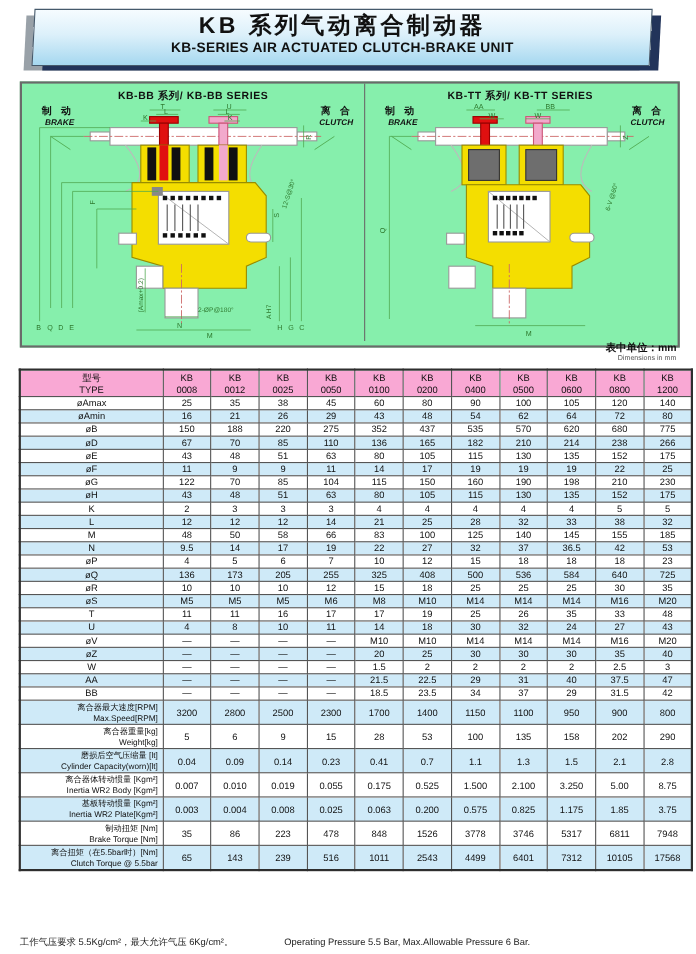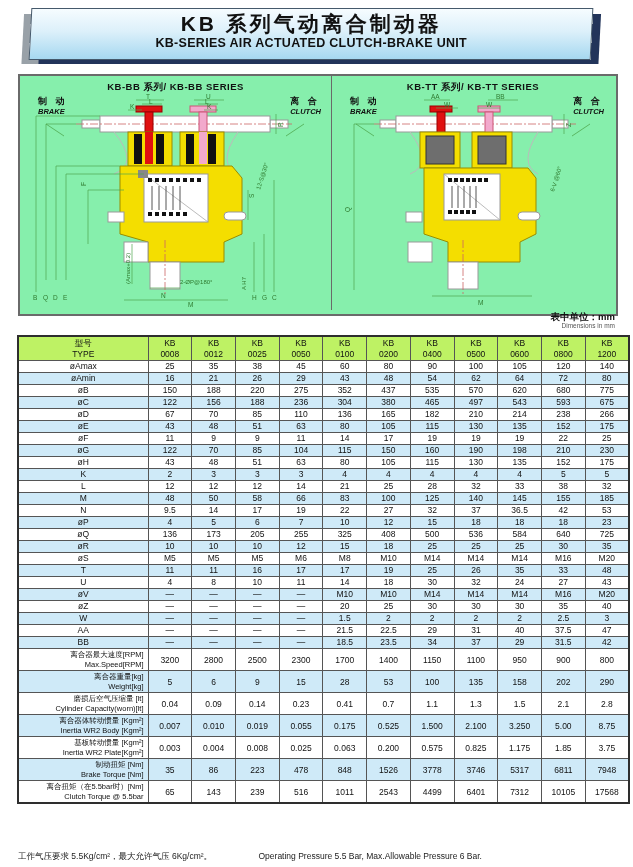--- a/index.html
+++ b/index.html
@@ -16,41 +16,41 @@
   .banner-title-en{font-size:12.5px;font-weight:bold;letter-spacing:.3px;}
 
   
   .diagram-box{position:absolute;left:18px;top:74px;width:596px;height:238px;
     border:2px solid #6a6a6a;background:#86efac;}
   .panel{position:absolute;top:0;height:234px;}
   .panel-left{left:0;width:311px;border-right:1.5px solid #6a6a6a;}
   .panel-right{left:312px;width:282px;}
   .panel-title{position:absolute;top:5px;left:0;right:0;text-align:center;
     font-size:9.5px;font-weight:600;letter-spacing:.5px;}
-  .side-label{position:absolute;top:20px;text-align:left;line-height:1.25;}
+  .side-label{position:absolute;top:20px;text-align:right;line-height:1.25;}
   .side-label .zh{font-size:9px;font-weight:bold;letter-spacing:3px;display:block;}
   .side-label .en{font-size:7.5px;font-weight:bold;display:block;font-style:italic;}
   .side-left{left:18px;} .side-right{right:10px;}
   .panel svg{position:absolute;left:0;top:18px;}
   .dimtxt{font-size:6.5px;fill:#2f7a2f;font-family:"Liberation Sans",sans-serif;}
   .dimtxt-sm{font-size:6px;fill:#2f7a2f;font-family:"Liberation Sans",sans-serif;}
 
   
   .units{position:absolute;top:312px;right:18px;text-align:right;line-height:1.1;}
   .units .zh{font-size:9.5px;font-weight:bold;}
   .units .en{font-size:6.5px;color:#555;}
 
   
   table.spec{position:absolute;left:17px;top:335px;width:613px;
     border-collapse:collapse;table-layout:fixed;
     border:2px solid #2e2e2e;}
   table.spec th,table.spec td{border:1px solid #555;text-align:center;
     padding:0;font-weight:normal;overflow:hidden;white-space:nowrap;}
   col.c-label{width:130px;}
-  thead th{background:#bef264;font-size:8.5px;line-height:1.25;height:23px;}
+  thead th{background:#f9a8d4;font-size:8.5px;line-height:1.25;height:23px;}
   tbody tr:nth-child(even){background:#cfeaf8;}
   tr.dim-row td,tr.dim-row th{height:11px;font-size:8.5px;line-height:11px;}
   tr.spec-row td{height:21px;font-size:8.5px;}
   tr.spec-row th.lbl{font-size:7.5px;line-height:1.25;text-align:right;padding-right:4px;}
   tr.dim-row th.lbl{font-size:8.5px;}
 
   
   .footer{position:absolute;left:18px;top:851px;font-size:8.5px;color:#222;}
   .footer .en{margin-left:44px;}
 </style>
@@ -379,34 +379,20 @@
           <td>275</td>
           <td>352</td>
           <td>437</td>
           <td>535</td>
           <td>570</td>
           <td>620</td>
           <td>680</td>
           <td>775</td>
         </tr>
         <tr class="dim-row">
-          <th class="lbl">øC</th>
-          <td>122</td>
-          <td>156</td>
-          <td>188</td>
-          <td>236</td>
-          <td>304</td>
-          <td>380</td>
-          <td>465</td>
-          <td>497</td>
-          <td>543</td>
-          <td>593</td>
-          <td>675</td>
-        </tr>
-        <tr class="dim-row">
           <th class="lbl">øD</th>
           <td>67</td>
           <td>70</td>
           <td>85</td>
           <td>110</td>
           <td>136</td>
           <td>165</td>
           <td>182</td>
           <td>210</td>
           <td>214</td>

